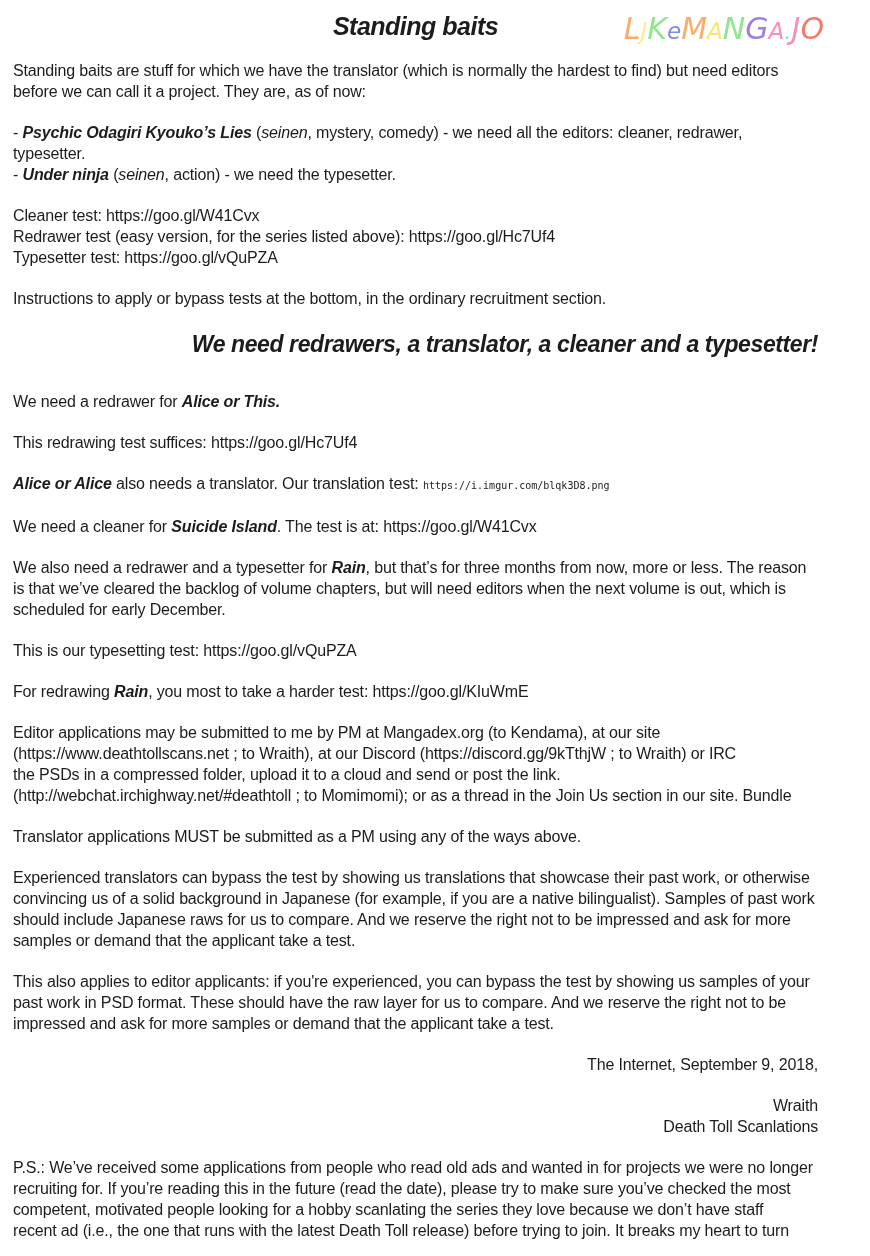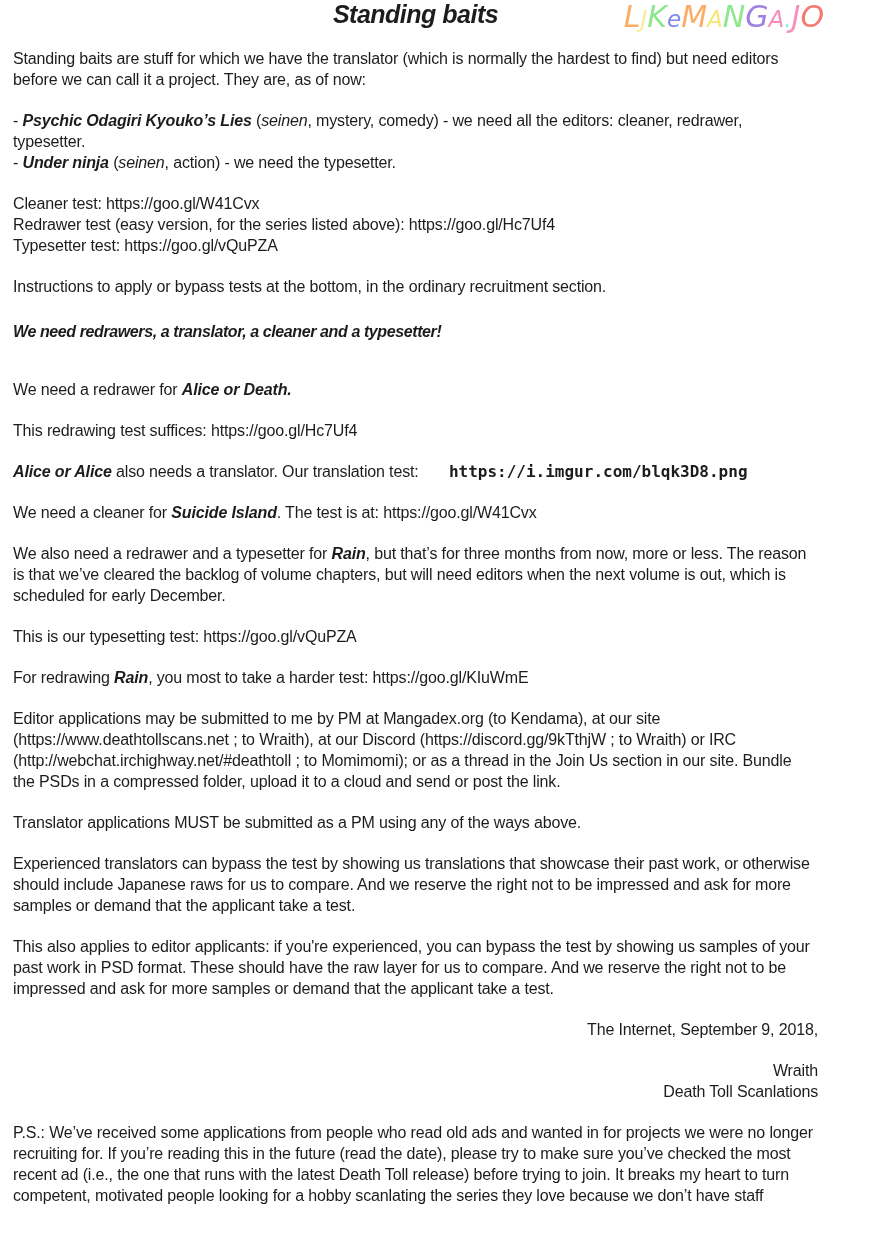--- a/index.html
+++ b/index.html
@@ -4,21 +4,21 @@
 <style>
   html,body{margin:0;padding:0;background:#ffffff;}
   body{
     width:870px;height:1256px;
     color:#1c1c1c;
     font-family:"Liberation Sans",sans-serif;
     font-size:16px;
     letter-spacing:-0.15px;
     overflow:hidden;
   }
-  .page{position:relative;padding:0 14px 0 13px;box-sizing:border-box;width:832px;}
+  .page{position:relative;padding:12px 14px 0 13px;box-sizing:border-box;width:832px;}
   .header{position:relative;height:48px;}
   .title{
     margin:0;text-align:center;
     font-size:25px;font-weight:bold;font-style:italic;
     letter-spacing:-0.5px;
   }
   .logo{
     position:absolute;top:-1px;right:-6px;
     white-space:nowrap;
     font-family:"DejaVu Sans",sans-serif;
@@ -35,25 +35,25 @@
   }
   .ll:nth-child(2),.ll:nth-child(4),.ll:nth-child(6),
   .ll:nth-child(9),.ll:nth-child(10){font-size:23px;}
   .para{margin:0 0 20px 0;}
   .line{line-height:21px;min-height:21px;}
   .bi{font-weight:bold;font-style:italic;text-align:right;}
   .i{font-style:italic;}
   .b{font-weight:normal;}
   .mono{
     font-family:"DejaVu Sans Mono",monospace;
-    font-weight:bold;font-size:16px;letter-spacing:0;margin-left:26px;
+    font-weight:normal;font-size:10px;letter-spacing:0;
   }
   .heading2{
-    margin:8px 0 32px 0;text-align:left;
-    font-size:16px;font-weight:bold;font-style:italic;
+    margin:8px 0 32px 0;text-align:right;
+    font-size:23px;font-weight:bold;font-style:italic;
     letter-spacing:-0.4px;line-height:30px;
   }
   .sig{text-align:right;}
 </style>
 </head>
 <body>
 
 <div class="page">
 
   <div class="header">
@@ -79,21 +79,21 @@
     <div class="line">Typesetter test: https://goo.gl/vQuPZA</div>
   </div>
 
   <div class="para">
     <div class="line">Instructions to apply or bypass tests at the bottom, in the ordinary recruitment section.</div>
   </div>
 
   <h2 class="heading2">We need redrawers, a translator, a cleaner and a typesetter!</h2>
 
   <div class="para">
-    <div class="line"><span>We need a redrawer for </span><span class="bi">Alice or Death.</span></div>
+    <div class="line"><span>We need a redrawer for </span><span class="bi">Alice or This.</span></div>
   </div>
 
   <div class="para">
     <div class="line">This redrawing test suffices: https://goo.gl/Hc7Uf4</div>
   </div>
 
   <div class="para">
     <div class="line"><span class="bi">Alice or Alice</span><span> also needs a translator. Our translation test: </span><span class="mono">https://i.imgur.com/blqk3D8.png</span></div>
   </div>
 
@@ -111,30 +111,31 @@
     <div class="line">This is our typesetting test: https://goo.gl/vQuPZA</div>
   </div>
 
   <div class="para">
     <div class="line"><span>For redrawing </span><span class="bi">Rain</span><span>, you most to take a harder test: https://goo.gl/KIuWmE</span></div>
   </div>
 
   <div class="para">
     <div class="line">Editor applications may be submitted to me by PM at Mangadex.org (to Kendama), at our site</div>
     <div class="line">(https://www.deathtollscans.net ; to Wraith), at our Discord (https://discord.gg/9kTthjW ; to Wraith) or IRC</div>
+    <div class="line">the PSDs in a compressed folder, upload it to a cloud and send or post the link.</div>
     <div class="line">(http://webchat.irchighway.net/#deathtoll ; to Momimomi); or as a thread in the Join Us section in our site. Bundle</div>
-    <div class="line">the PSDs in a compressed folder, upload it to a cloud and send or post the link.</div>
   </div>
 
   <div class="para">
     <div class="line">Translator applications MUST be submitted as a PM using any of the ways above.</div>
   </div>
 
   <div class="para">
     <div class="line">Experienced translators can bypass the test by showing us translations that showcase their past work, or otherwise</div>
+    <div class="line">convincing us of a solid background in Japanese (for example, if you are a native bilingualist). Samples of past work</div>
     <div class="line">should include Japanese raws for us to compare. And we reserve the right not to be impressed and ask for more</div>
     <div class="line">samples or demand that the applicant take a test.</div>
   </div>
 
   <div class="para">
     <div class="line">This also applies to editor applicants: if you're experienced, you can bypass the test by showing us samples of your</div>
     <div class="line">past work in PSD format. These should have the raw layer for us to compare. And we reserve the right not to be</div>
     <div class="line">impressed and ask for more samples or demand that the applicant take a test.</div>
   </div>
 
@@ -143,17 +144,17 @@
   </div>
 
   <div class="para sig">
     <div class="line">Wraith</div>
     <div class="line">Death Toll Scanlations</div>
   </div>
 
   <div class="para">
     <div class="line">P.S.: We’ve received some applications from people who read old ads and wanted in for projects we were no longer</div>
     <div class="line">recruiting for. If you’re reading this in the future (read the date), please try to make sure you’ve checked the most</div>
+    <div class="line">competent, motivated people looking for a hobby scanlating the series they love because we don’t have staff</div>
     <div class="line">recent ad (i.e., the one that runs with the latest Death Toll release) before trying to join. It breaks my heart to turn</div>
-    <div class="line">competent, motivated people looking for a hobby scanlating the series they love because we don’t have staff</div>
   </div>
 
 </div>
 
 </body></html>

